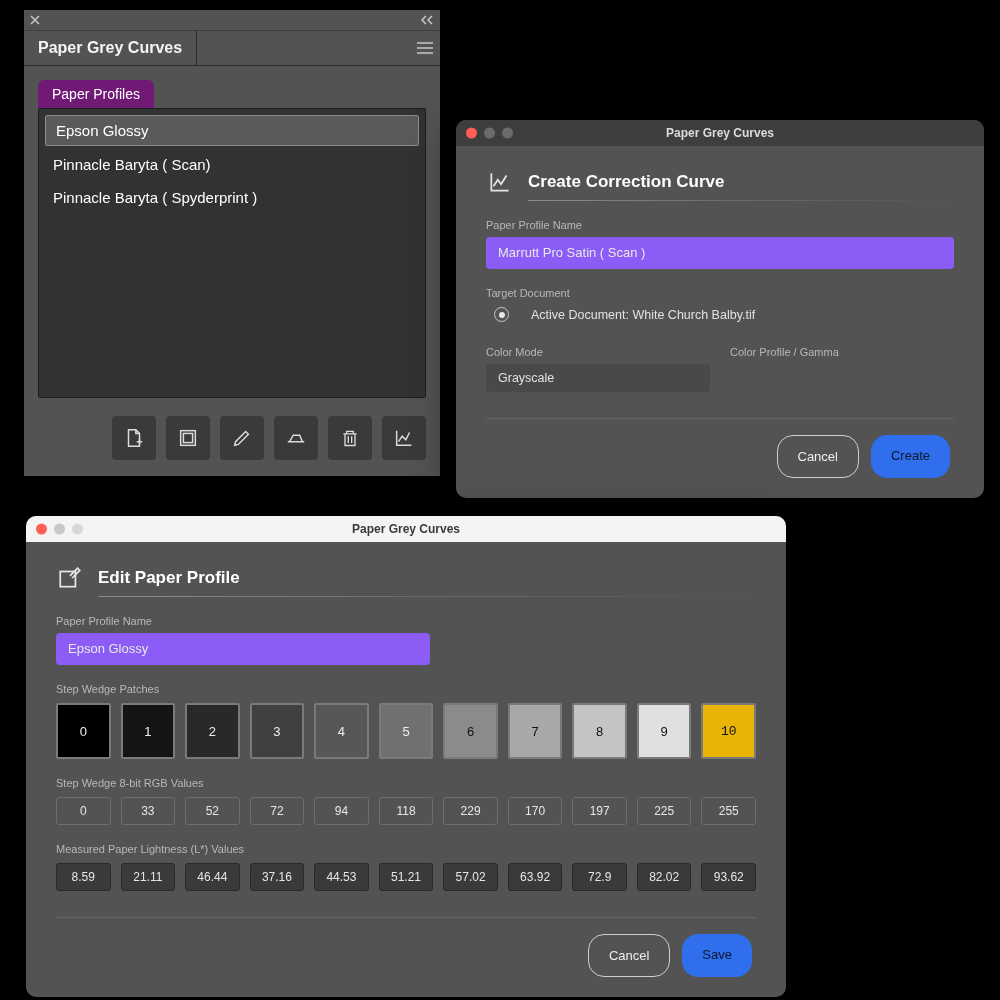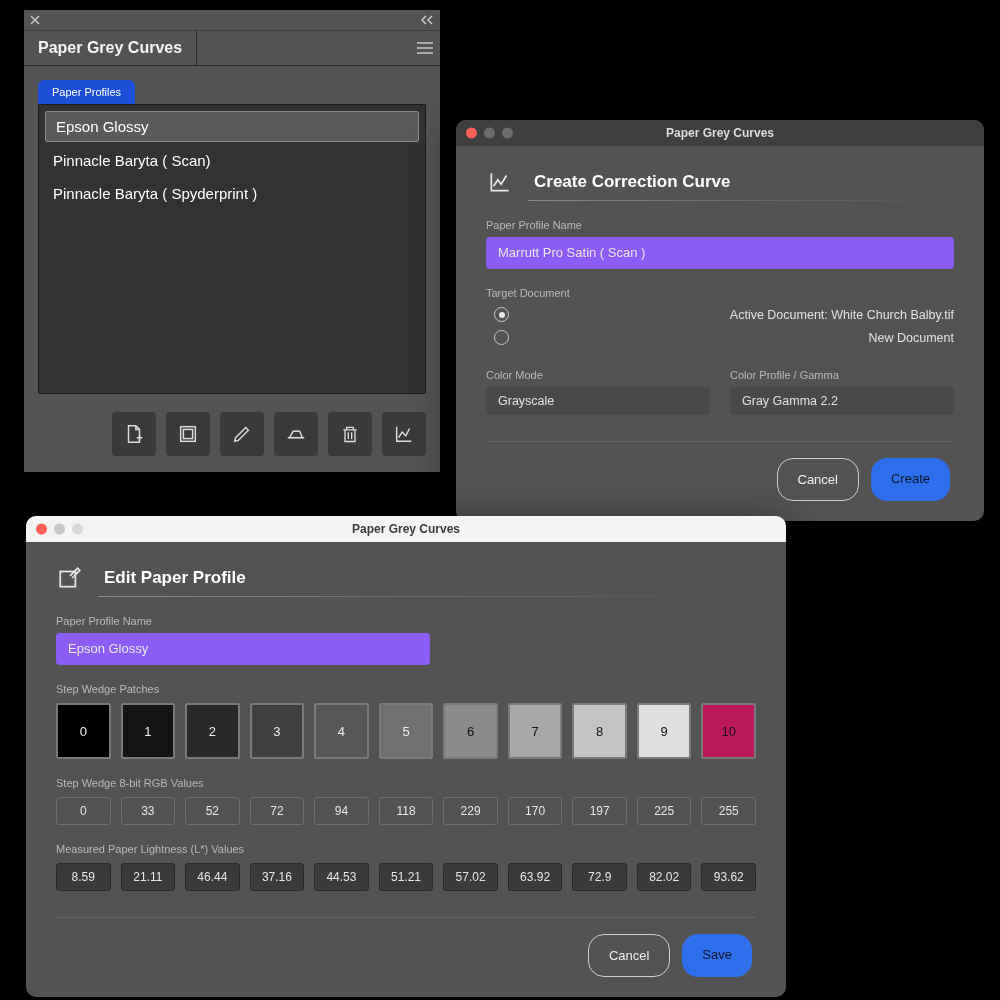--- a/index.html
+++ b/index.html
@@ -57,23 +57,23 @@
     display: flex;
     align-items: center;
     justify-content: center;
   }
   .panel-body {
     background: #535353;
     padding: 14px 14px 8px 14px;
   }
   .sub-tab {
     display: inline-block;
-    background: #1d4ed8;
+    background: #701a75;
     color: #fff;
-    font-size: 11px;
+    font-size: 14px;
     padding: 6px 14px 6px 14px;
     border-radius: 6px 6px 0 0;
   }
   .profile-list {
     background: #323232;
     border: 1px solid #1c1c1c;
     border-radius: 2px;
     min-height: 280px;
     padding: 4px 0;
   }
@@ -138,21 +138,21 @@
   .tl { width: 11px; height: 11px; border-radius: 50%; }
   .tl-red   { background: #ff5f57; }
   .tl-dim   { background: #6b6b6b; }
   .tl-grey  { background: #c8c8c8; }
   .tl-grey2 { background: #d8d8d8; }
   .dialog-title { margin: 0 auto; }
   .dialog-body { padding: 22px 30px 20px 30px; }
   .dialog-heading {
     display: flex;
     align-items: center;
-    gap: 20px;
+    gap: 14px;
     font-size: 17px;
     font-weight: 700;
     color: #fff;
   }
   .dialog-heading-icon {
     width: 28px; height: 28px;
     display:flex; align-items:center; justify-content:center;
   }
   .dialog-heading-icon svg { stroke:#e6e6e6; fill:none; stroke-width:1.6;}
   .heading-divider {
@@ -176,21 +176,20 @@
     min-height: 16px;
   }
   .text-field.narrow { max-width: 350px; }
   .radio-row {
     display: flex;
     align-items: center;
     gap: 22px;
     font-size: 12.5px;
     color: #e2e2e2;
     margin: 8px 0 6px 8px;
-    justify-content: space-between;
   }
   .radio {
     width: 13px; height: 13px; border-radius: 50%;
     border: 1.5px solid #c8c8c8;
     display: inline-flex; align-items: center; justify-content: center;
   }
   .radio.checked::after {
     content: ""; width: 6px; height: 6px; border-radius: 50%; background: #e8e8e8;
   }
   .cols2 { display: flex; gap: 20px; }
@@ -334,33 +333,28 @@
     <div class="heading-divider"></div>
 
     <div class="form-label">Paper Profile Name</div>
     <div class="text-field">Marrutt Pro Satin ( Scan )</div>
 
     <div class="form-label">Target Document</div>
     <div class="radio-row">
       <span class="radio checked"></span>
       <span>Active Document: White Church Balby.tif</span>
     </div>
-    <div class="radio-row">
-      <span class="radio"></span>
-      <span>New Document</span>
-    </div>
 
     <div class="cols2">
       <div>
         <div class="form-label">Color Mode</div>
         <div class="select-field">Grayscale</div>
       </div>
       <div>
         <div class="form-label">Color Profile / Gamma</div>
-        <div class="select-field">Gray Gamma 2.2</div>
       </div>
     </div>
 
     <div class="dialog-divider"></div>
     <div class="dialog-footer">
       <div class="btn btn-ghost">Cancel</div>
       <div class="btn btn-primary">Create</div>
     </div>
   </div>
 </div>
@@ -394,21 +388,21 @@
         <div class="patch light-txt" style="background: rgb(0, 0, 0);">0</div>
         <div class="patch light-txt" style="background: rgb(20, 20, 20);">1</div>
         <div class="patch light-txt" style="background: rgb(41, 41, 41);">2</div>
         <div class="patch light-txt" style="background: rgb(64, 64, 64);">3</div>
         <div class="patch light-txt" style="background: rgb(87, 87, 87);">4</div>
         <div class="patch light-txt" style="background: rgb(112, 112, 112);">5</div>
         <div class="patch dark-txt" style="background: rgb(139, 139, 139);">6</div>
         <div class="patch dark-txt" style="background: rgb(168, 168, 168);">7</div>
         <div class="patch dark-txt" style="background: rgb(196, 196, 196);">8</div>
         <div class="patch dark-txt" style="background: rgb(224, 224, 224);">9</div>
-        <div class="patch dark-txt" style="background: #be185d;">10</div>
+        <div class="patch dark-txt" style="background: #eab308; font-family: Liberation Mono, monospace;">10</div>
       </div>
 
     <div class="form-label">Step Wedge 8-bit RGB Values</div>
     <div class="value-row" id="rgb-row">
         <div class="val-cell">0</div>
         <div class="val-cell">33</div>
         <div class="val-cell">52</div>
         <div class="val-cell">72</div>
         <div class="val-cell">94</div>
         <div class="val-cell">118</div>

